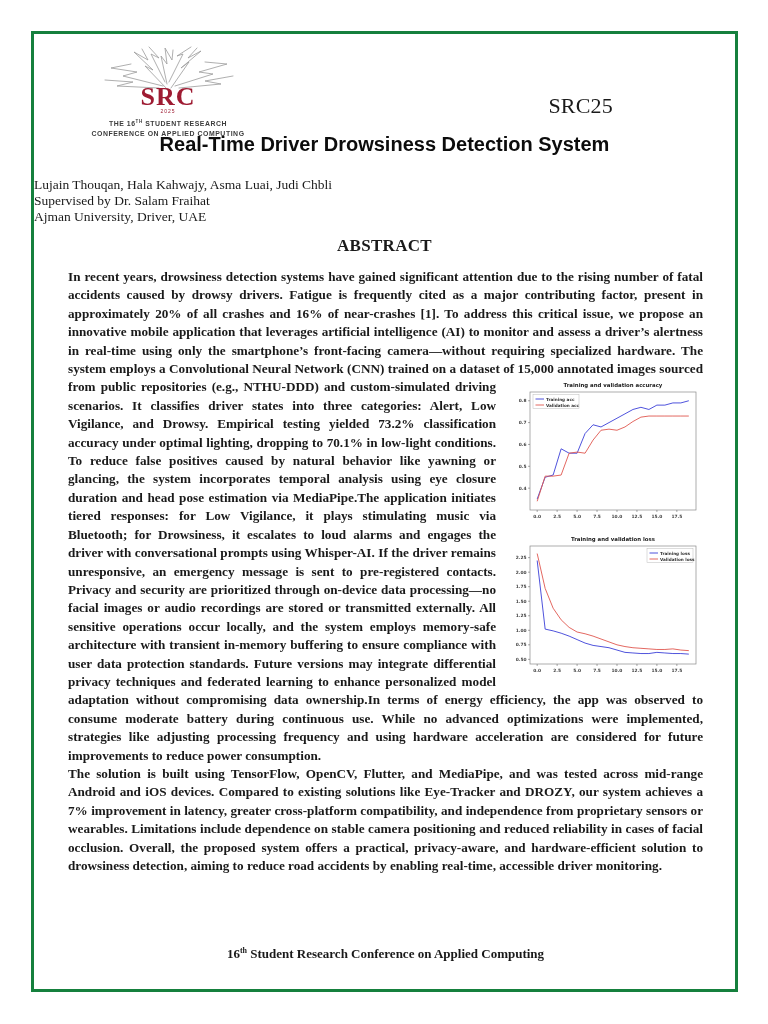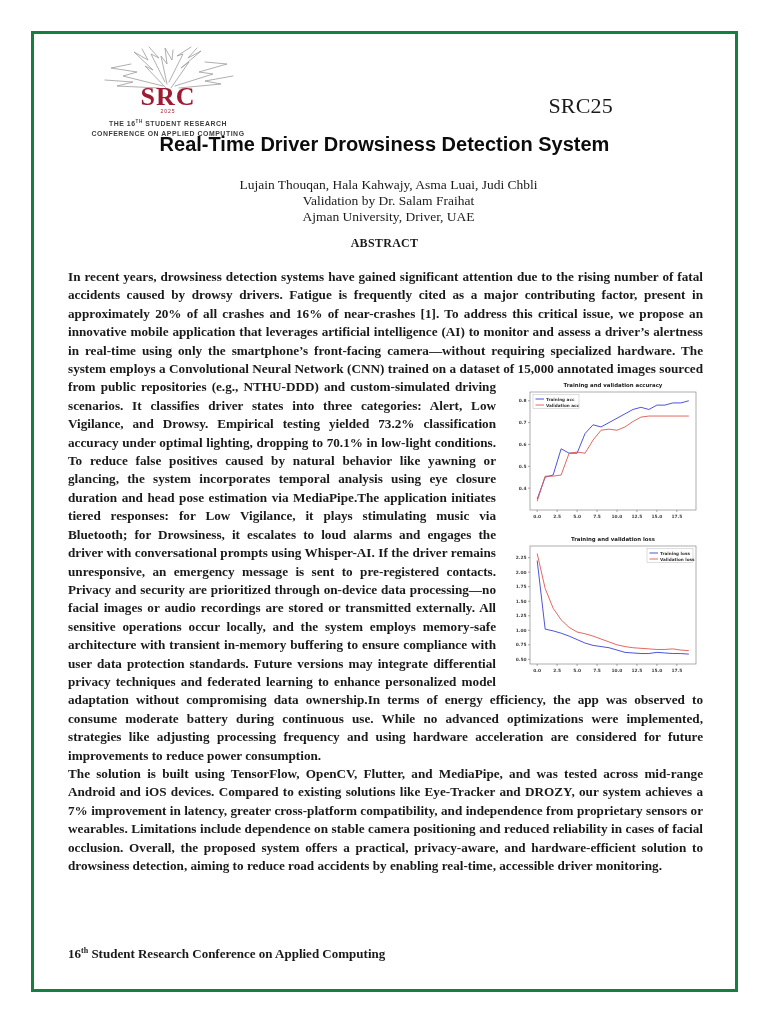--- a/index.html
+++ b/index.html
@@ -32,42 +32,42 @@
   .src25{
     position:absolute;top:59px;right:122px;
     font-weight:normal;font-size:22px;letter-spacing:0.2px;
   }
   .title{
     position:absolute;top:99px;left:0;right:0;text-align:center;
     font-family:"Liberation Sans", sans-serif;font-weight:bold;font-size:20px;
     color:#0c0c0c;
   }
   .authors{
-    position:absolute;top:143px;left:0;right:0;text-align:center;
-    font-size:13.5px;line-height:1.18;margin-left:8px;
+    position:absolute;top:143px;left:0;right:0;
+    font-size:13.5px;line-height:1.18;
   }
   .abstract-head{
     position:absolute;top:202px;left:0;right:0;text-align:center;
-    font-weight:bold;font-size:12px;letter-spacing:0.3px;
+    font-weight:bold;font-size:17px;letter-spacing:0.3px;
   }
   .abstract-body{
     position:absolute;top:234px;left:34px;right:32px;bottom:70px;
     font-size:13.2px;line-height:18.4px;text-align:justify;overflow:hidden;font-weight:bold;
   }
   .abstract-body p{margin:0;}
   .chart-float{
     float:right;width:198px;margin:1px 0 2px 9px;display:block;
   }
   .chart-box{display:block;margin-bottom:8px;line-height:0;}
   .footer{
     position:absolute;left:34px;right:32px;bottom:27px;
     font-weight:bold;font-size:13px;
   }
   .footer-row{display:flex;justify-content:space-between;}
-  .footer-center{text-align:left;margin-top:8px;}
+  .footer-center{text-align:center;margin-top:8px;}
   .footer-center sup{font-size:8px;}
 </style>
 </head>
 <body>
 
 <div class="page-border">
 
   <div class="logo">
     <svg class="logo-scribble" width="150" height="48" viewBox="0 0 150 48">
       <g fill="none" stroke="#9a9a9a" stroke-width="0.8" stroke-linecap="round">
@@ -89,21 +89,21 @@
       <div>CONFERENCE ON APPLIED COMPUTING</div>
     </div>
   </div>
 
   <div class="src25">SRC25</div>
 
   <div class="title">Real-Time Driver Drowsiness Detection System</div>
 
   <div class="authors">
     <div>Lujain Thouqan, Hala Kahwajy, Asma Luai, Judi Chbli</div>
-    <div>Validation by Dr. Salam Fraihat</div>
+    <div>Supervised by Dr. Salam Fraihat</div>
     <div>Ajman University, Driver, UAE</div>
   </div>
 
   <div class="abstract-head">ABSTRACT</div>
 
   <div class="abstract-body">
     <p><span>In recent years, drowsiness detection systems have gained significant attention due to the rising number of fatal accidents caused by drowsy drivers. Fatigue is frequently cited as a major contributing factor, present in approximately 20% of all crashes and 16% of near-crashes [1]. To address this critical issue, we propose an innovative mobile application that leverages artificial intelligence (AI) to monitor and assess a driver’s alertness in real-time using only the smartphone’s front-facing camera—without requiring specialized hardware. The system employs a Convolutional Neural Network (CNN) trained on a dataset of 15,000 annotated images sourced from public repositories (e.g., NTHU-DDD) and custom-simulated driving </span><span class="chart-float">
           <span class="chart-box"><svg width="196" height="146" viewBox="0 0 196 146">
               <rect x="0" y="0" width="196" height="146" fill="#ffffff"></rect>
               <rect x="25" y="13" width="166" height="118" fill="#ffffff" stroke="#8a8a8a" stroke-width="0.7"></rect>

